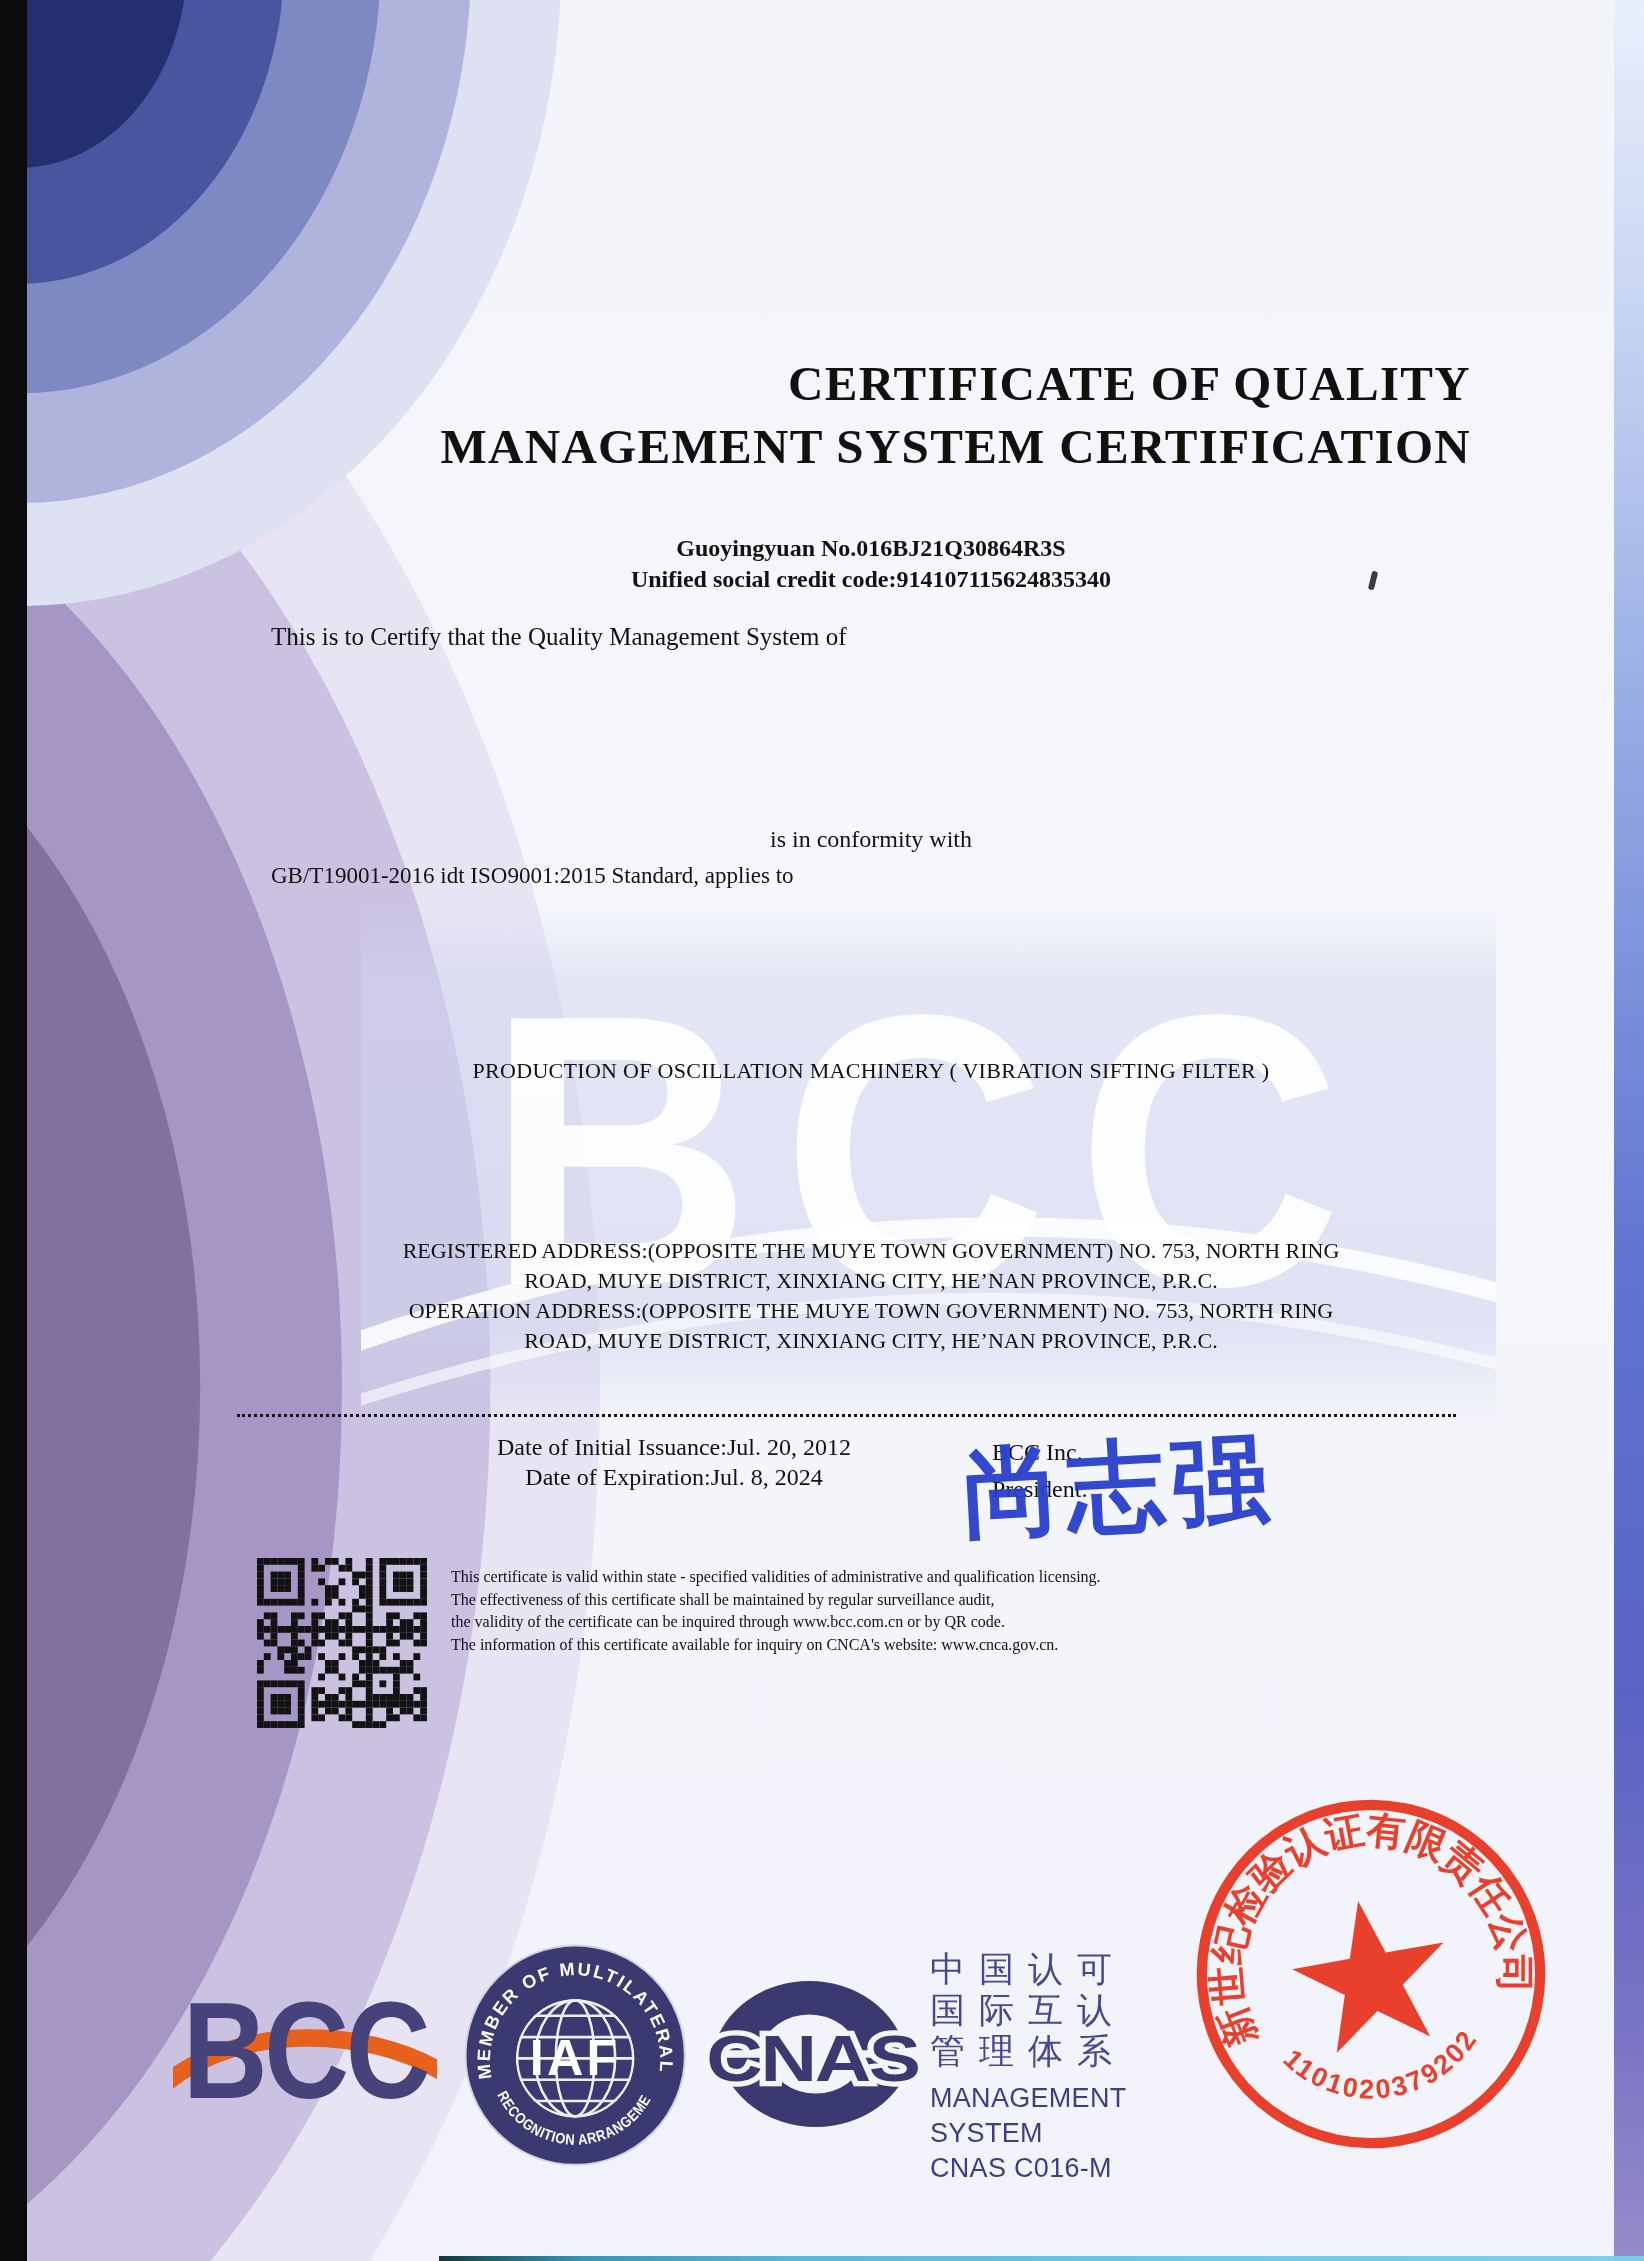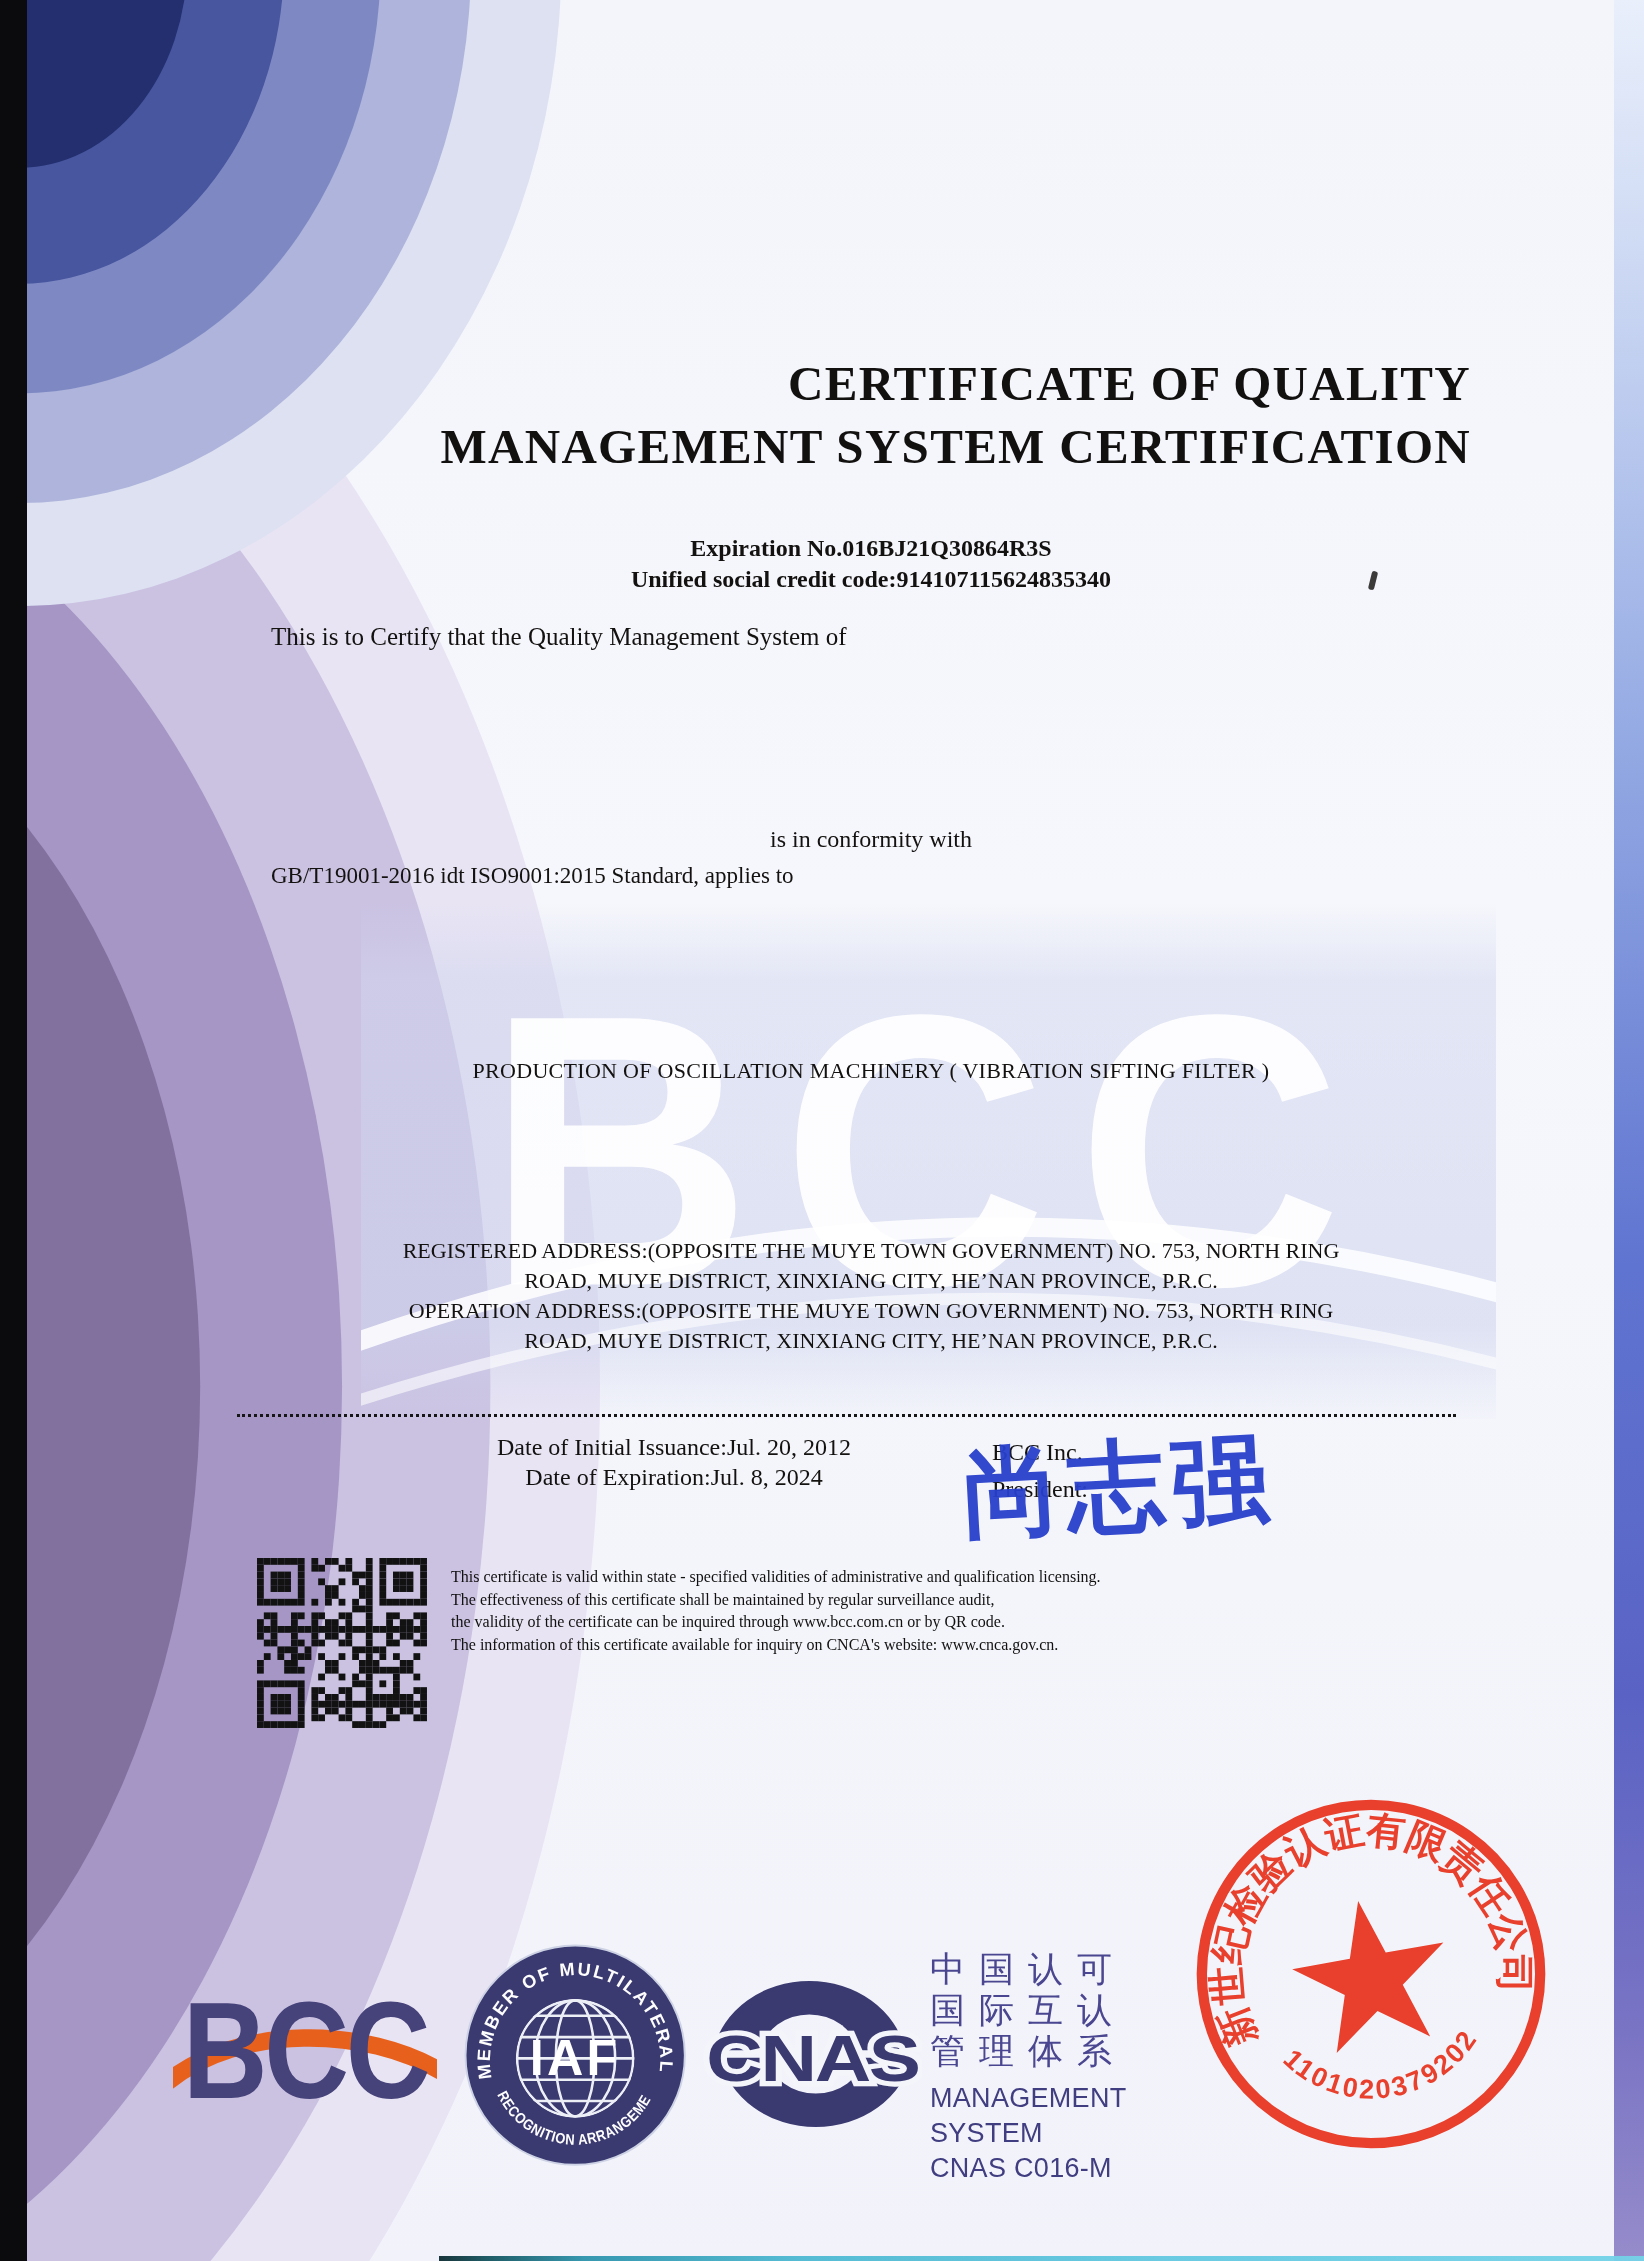--- a/index.html
+++ b/index.html
@@ -83,21 +83,21 @@
   <div class="abs right-strip"></div>
   <div class="abs bottom-line"></div>
   <div class="abs scan-mark"></div>
 
   <div class="abs title">
     <div>CERTIFICATE OF QUALITY</div>
     <div>MANAGEMENT SYSTEM CERTIFICATION</div>
   </div>
 
   <div class="abs certmeta">
-    <div>Expiration No.016BJ21Q30864R3S</div>
+    <div>Guoyingyuan No.016BJ21Q30864R3S</div>
     <div>Unified social credit code:914107115624835340</div>
   </div>
 
   <div class="abs certify">This is to Certify that the Quality Management System of</div>
 
 
   <div class="abs conformity">is in conformity with</div>
   <div class="abs standard">GB/T19001-2016 idt ISO9001:2015 Standard, applies to</div>
   <div class="abs scope">PRODUCTION OF OSCILLATION MACHINERY ( VIBRATION SIFTING FILTER )</div>
 

